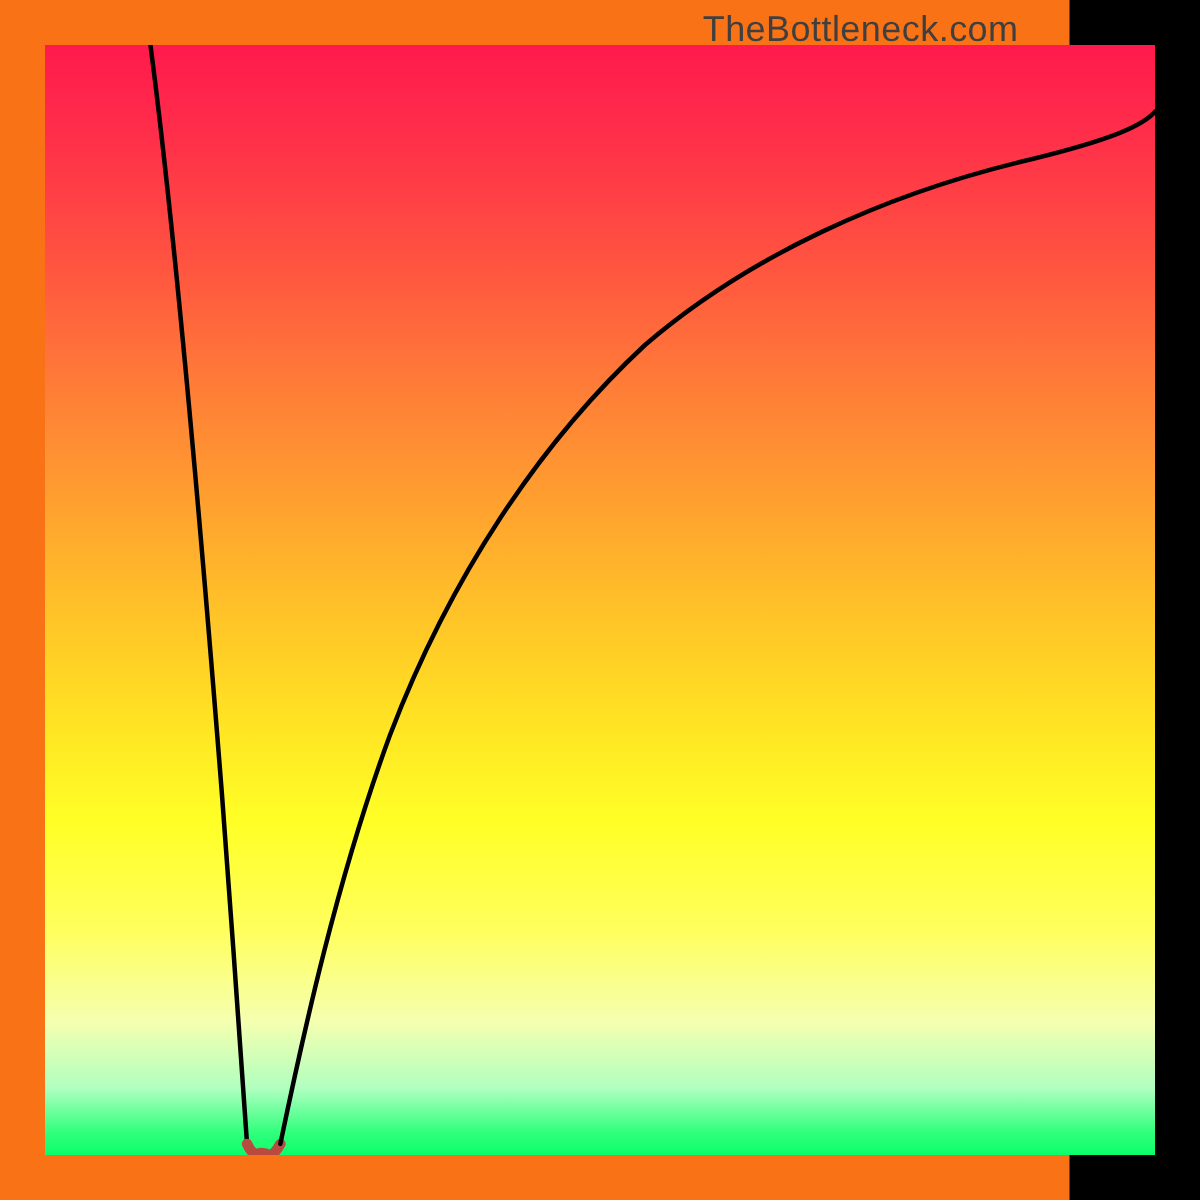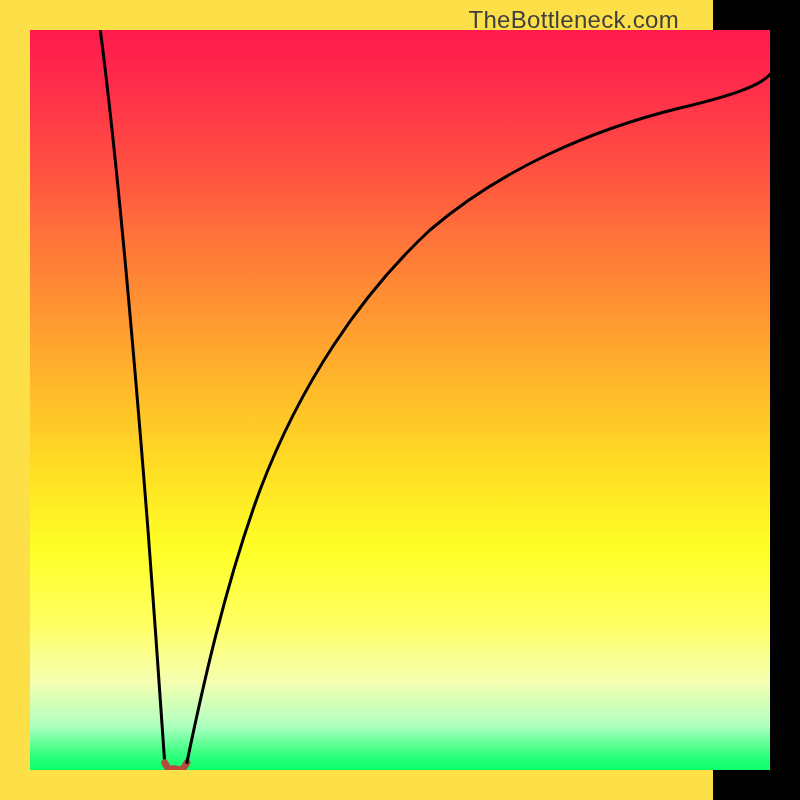--- a/index.html
+++ b/index.html
@@ -1,21 +1,21 @@
 <!DOCTYPE html>
 <html><head>
 <meta charset="utf-8">
 <style>
   * { margin: 0; padding: 0; box-sizing: border-box; }
   html, body { width: 800px; height: 800px; overflow: hidden; background: #000; }
   .frame {
     position: absolute;
     left: 0; top: 0;
     width: 713px; height: 800px;
-    background: #fde047;
+    background: #f97316;
   }
   .plot-area {
     position: absolute;
     left: 30px;
     top: 30px;
     width: 740px;
     height: 740px;
     overflow: hidden;
   }
   .gradient-bg {

